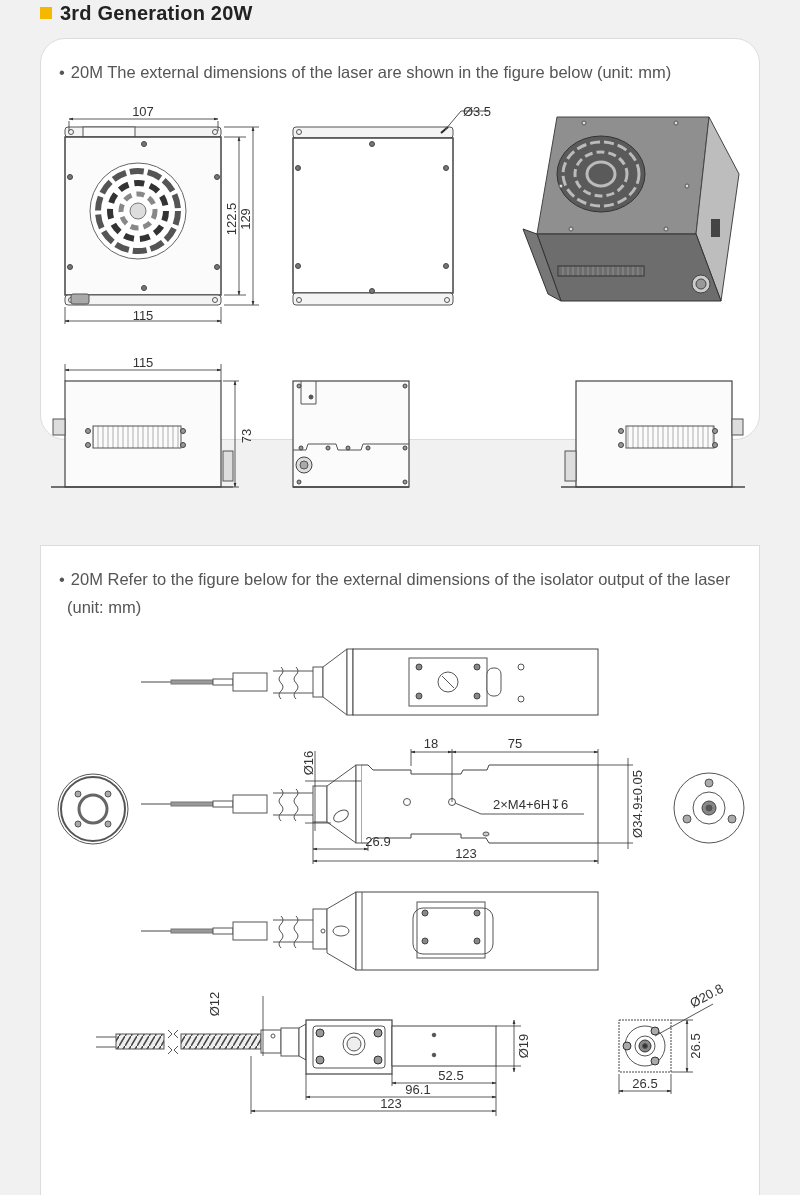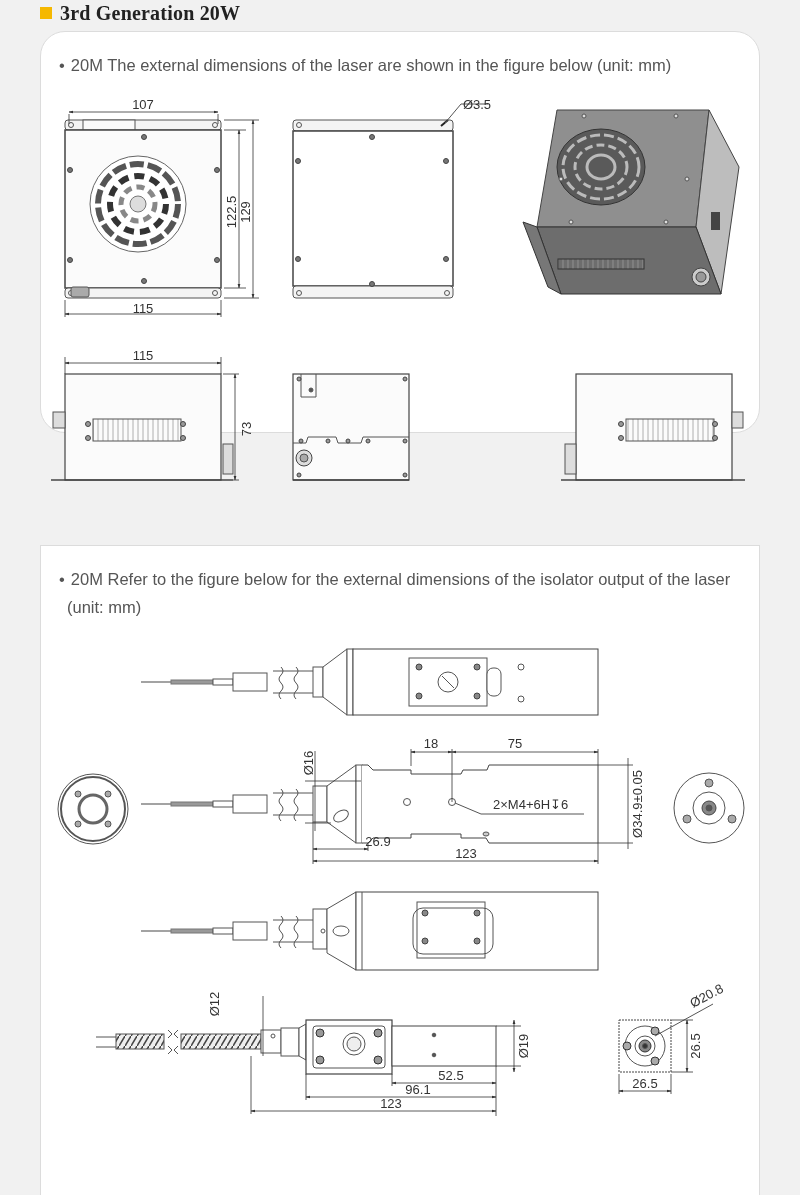--- a/index.html
+++ b/index.html
@@ -1,21 +1,21 @@
 <!DOCTYPE html>
 <html><head>
 <meta charset="utf-8">
 <style>
   html, body { margin:0; padding:0; }
   body { width:800px; height:1195px; background:#f1f1f1; font-family:"Liberation Sans", sans-serif; position:relative; overflow:hidden; }
   .section-title { position:absolute; left:40px; top:0; height:26px; display:flex; align-items:center; }
   .title-marker { width:12px; height:12px; background:#f5b800; margin-right:8px; }
-  .title-text { font-size:20px; font-weight:bold; color:#222; letter-spacing:0.2px;font-family:Liberation Serif, serif; }
+  .title-text { font-size:20px; font-weight:bold; color:#222; letter-spacing:0.2px; }
   .card { position:absolute; left:40px; width:720px; background:#fff; border:1px solid #dcdcdc; box-sizing:border-box; }
-  .card1 { top:31px; height:402px;border-radius:25px; }
+  .card1 { top:38px; height:402px;border-radius:25px; }
   .card2 { top:545px; height:696px; }
   .desc { position:absolute; left:18px; right:10px; font-size:16.5px; color:#555; line-height:28px; }
   .desc .bullet { margin-right:6px; }
   .card1 .desc { top:19px; }
   .card2 .desc { top:19px; padding-left:8px; text-indent:-8px; }
   svg { position:absolute; left:0; top:0; }
   .dim { font-family:"Liberation Sans", sans-serif; font-size:13px; fill:#333; }
 </style>
 </head>
 <body>

